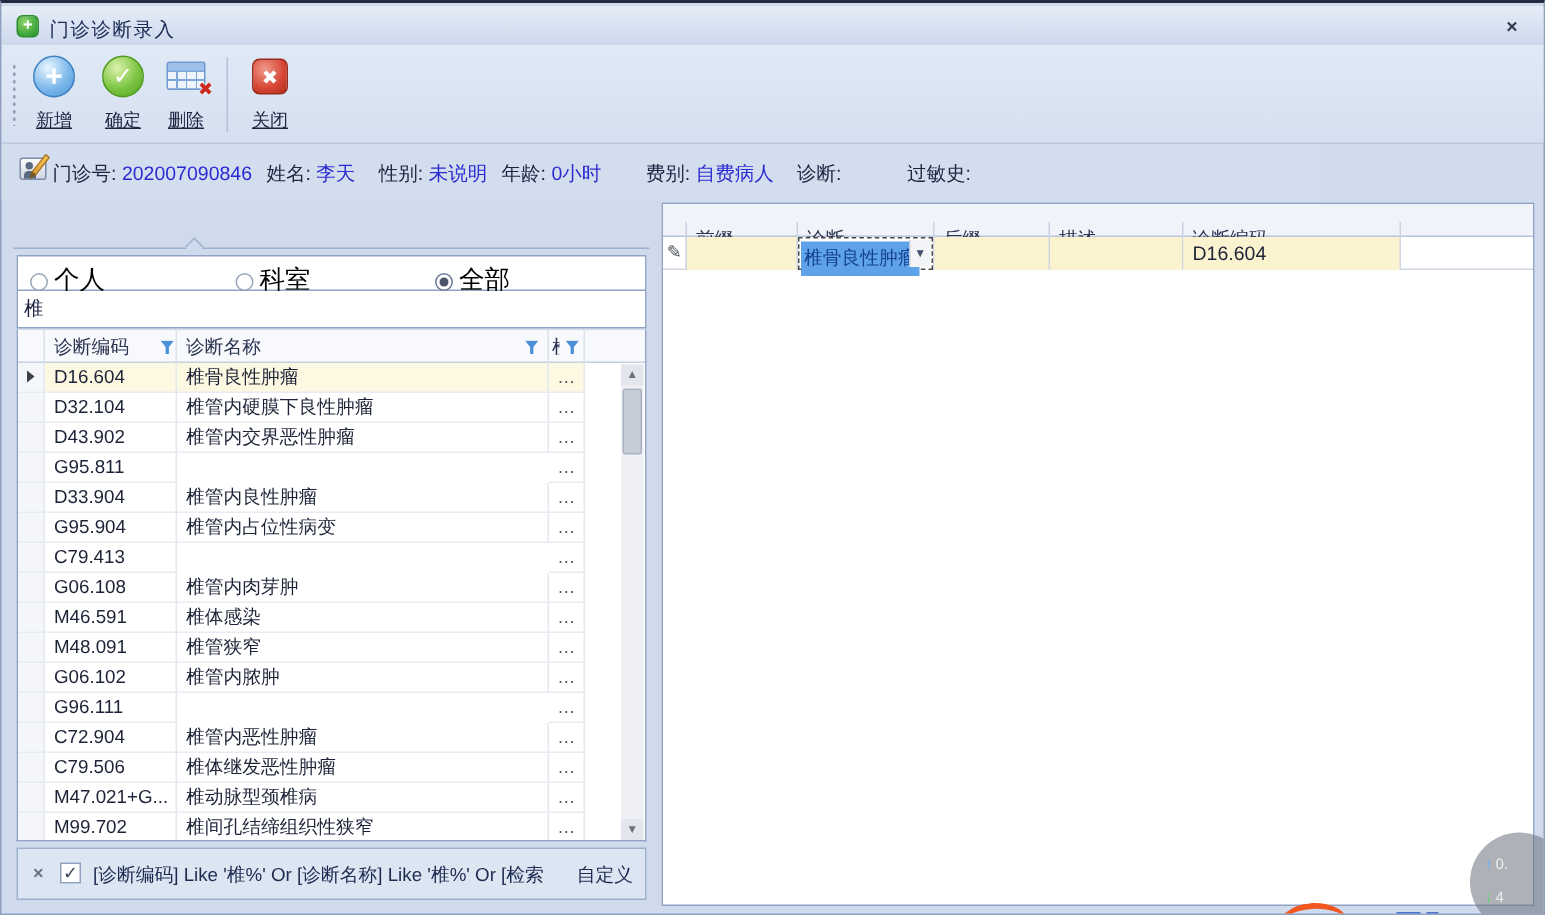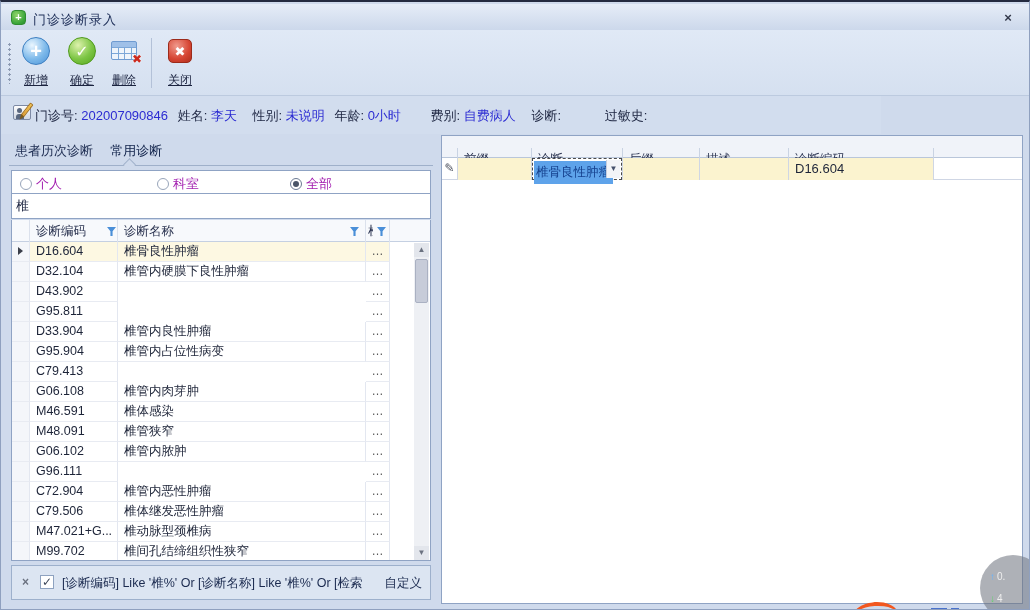--- a/index.html
+++ b/index.html
@@ -68,21 +68,21 @@
   
   #tabs { position:absolute; left:14px; top:140px; height:22px; }
   .tab { display:inline-block; margin-right:14px; font-size:13px; color:#1c2b50; cursor:pointer; }
   .tab.active { color:#10224a; }
   #tab-underline { position:absolute; left:8px; top:163px; width:424px; height:1px; background:#9fb0ca; }
   #tab-notch { position:absolute; left:124px; top:158px; width:9px; height:9px; background:#cfdaec;
                border-left:1px solid #9fb0ca; border-top:1px solid #9fb0ca; transform:rotate(45deg); }
 
   #radio-box { position:absolute; left:10px; top:168px; width:420px; height:24px; background:#fff;
                border:1px solid #8fa3c4; }
-  .radio-item { position:absolute; top:4px; cursor:pointer; color:#a21caf; font-size:13px; }
+  .radio-item { position:absolute; top:4px; cursor:pointer; color:#000000; font-size:17px; }
   .radio { display:inline-block; vertical-align:-2px; width:12px; height:12px; border:1px solid #98a5ba;
            border-radius:50%; background:#fff; margin-right:4px; }
   .radio.sel { border-color:#6b7a93; }
   .radio.sel::after { content:""; display:block; width:6px; height:6px; border-radius:50%;
                       background:#4a5568; margin:2px; }
 
   #search-box { position:absolute; left:10px; top:192px; width:420px; height:25px; background:#fff;
                 border:1px solid #8fa3c4; border-top:none; }
   #search-input { position:absolute; left:4px; top:2px; width:410px; height:19px; border:none; outline:none;
                   font-family:inherit; font-size:13px; color:#1c2440; }
@@ -197,24 +197,20 @@
       <span class="pf pf0"><span class="l">门诊号:</span> <span class="v">202007090846</span></span>
       <span class="pf pf1"><span class="l">姓名:</span> <span class="v">李天</span></span>
       <span class="pf pf2"><span class="l">性别:</span> <span class="v">未说明</span></span>
       <span class="pf pf3"><span class="l">年龄:</span> <span class="v">0小时</span></span>
       <span class="pf pf4"><span class="l">费别:</span> <span class="v">自费病人</span></span>
       <span class="pf pf5"><span class="l">诊断:</span> <span class="v"></span></span>
       <span class="pf pf6"><span class="l">过敏史:</span> <span class="v"></span></span>
     </div>
   </div>
 
-  <div id="tabs">
-    <span class="tab">患者历次诊断</span>
-    <span class="tab active">常用诊断</span>
-  </div>
   <div id="tab-underline"></div>
   <div id="tab-notch"></div>
 
   <div id="radio-box">
     <span class="radio-item" style="left:8px"><span class="radio"></span><span>个人</span></span>
     <span class="radio-item" style="left:145px"><span class="radio"></span><span>科室</span></span>
     <span class="radio-item" style="left:278px"><span class="radio sel"></span><span>全部</span></span>
   </div>
 
   <div id="search-box">
@@ -248,20 +244,21 @@
         </div>
         <div class="lrow">
           <div class="lcell ind"></div>
           <div class="lcell code">D32.104</div>
           <div class="lcell name">椎管内硬膜下良性肿瘤</div>
           <div class="lcell dots">…</div>
         </div>
         <div class="lrow">
           <div class="lcell ind"></div>
           <div class="lcell code">D43.902</div>
+          <div class="lcell name">椎管内交界恶性肿瘤</div>
           <div class="lcell dots">…</div>
         </div>
         <div class="lrow">
           <div class="lcell ind"></div>
           <div class="lcell code">G95.811</div>
           <div class="lcell dots">…</div>
         </div>
         <div class="lrow">
           <div class="lcell ind"></div>
           <div class="lcell code">D33.904</div>

